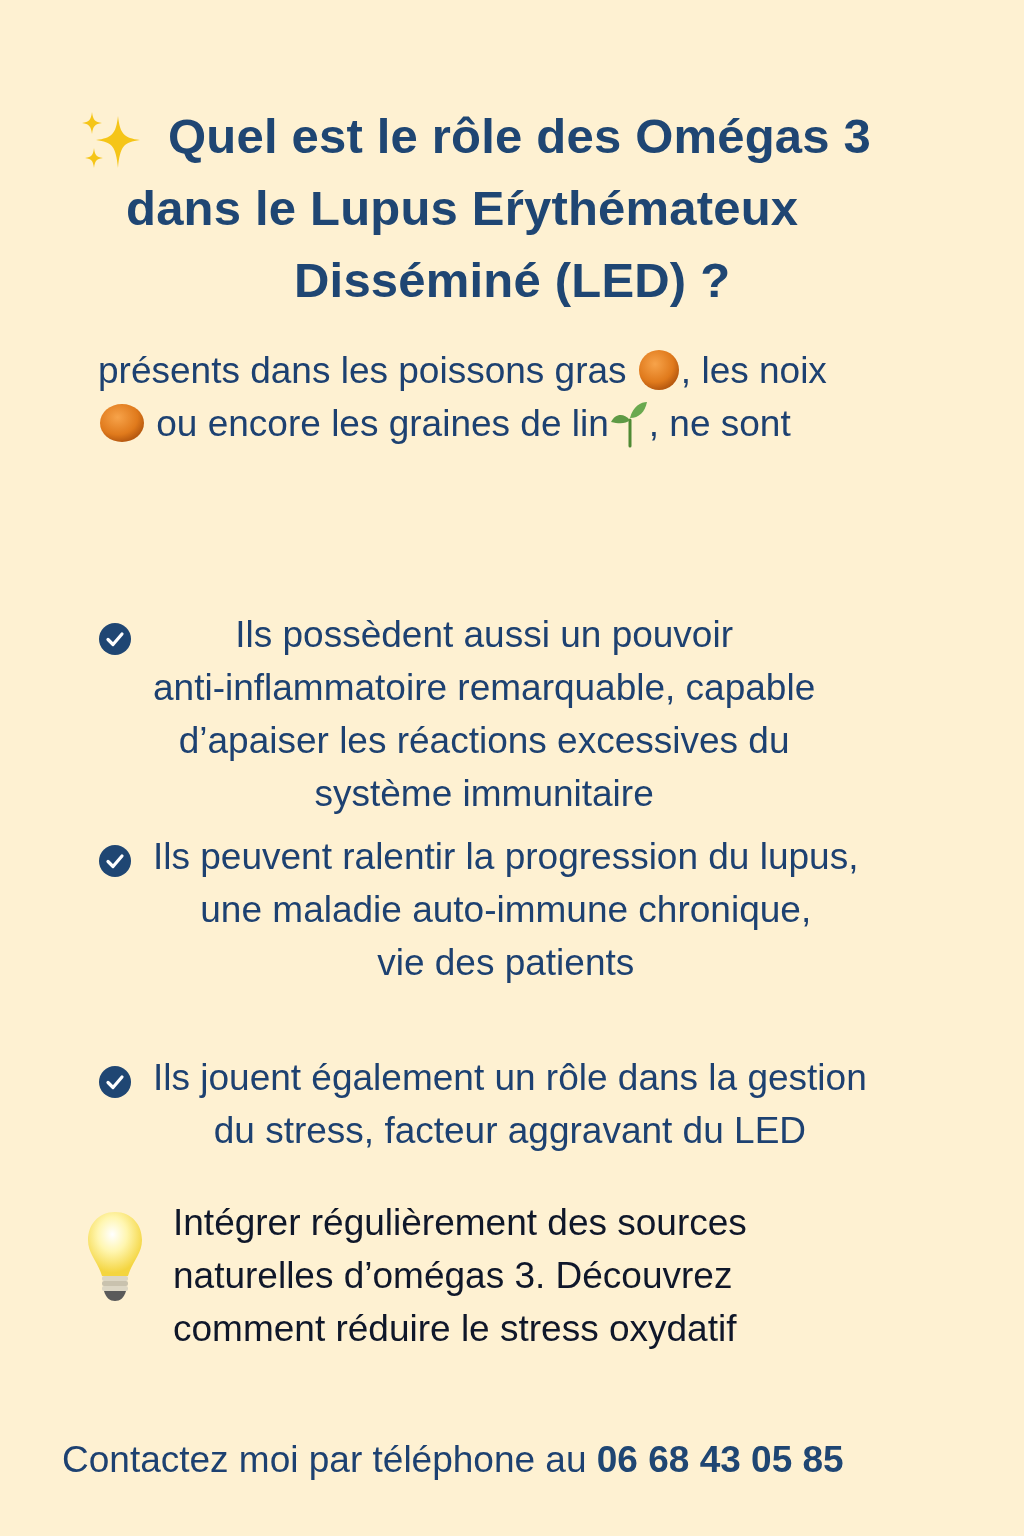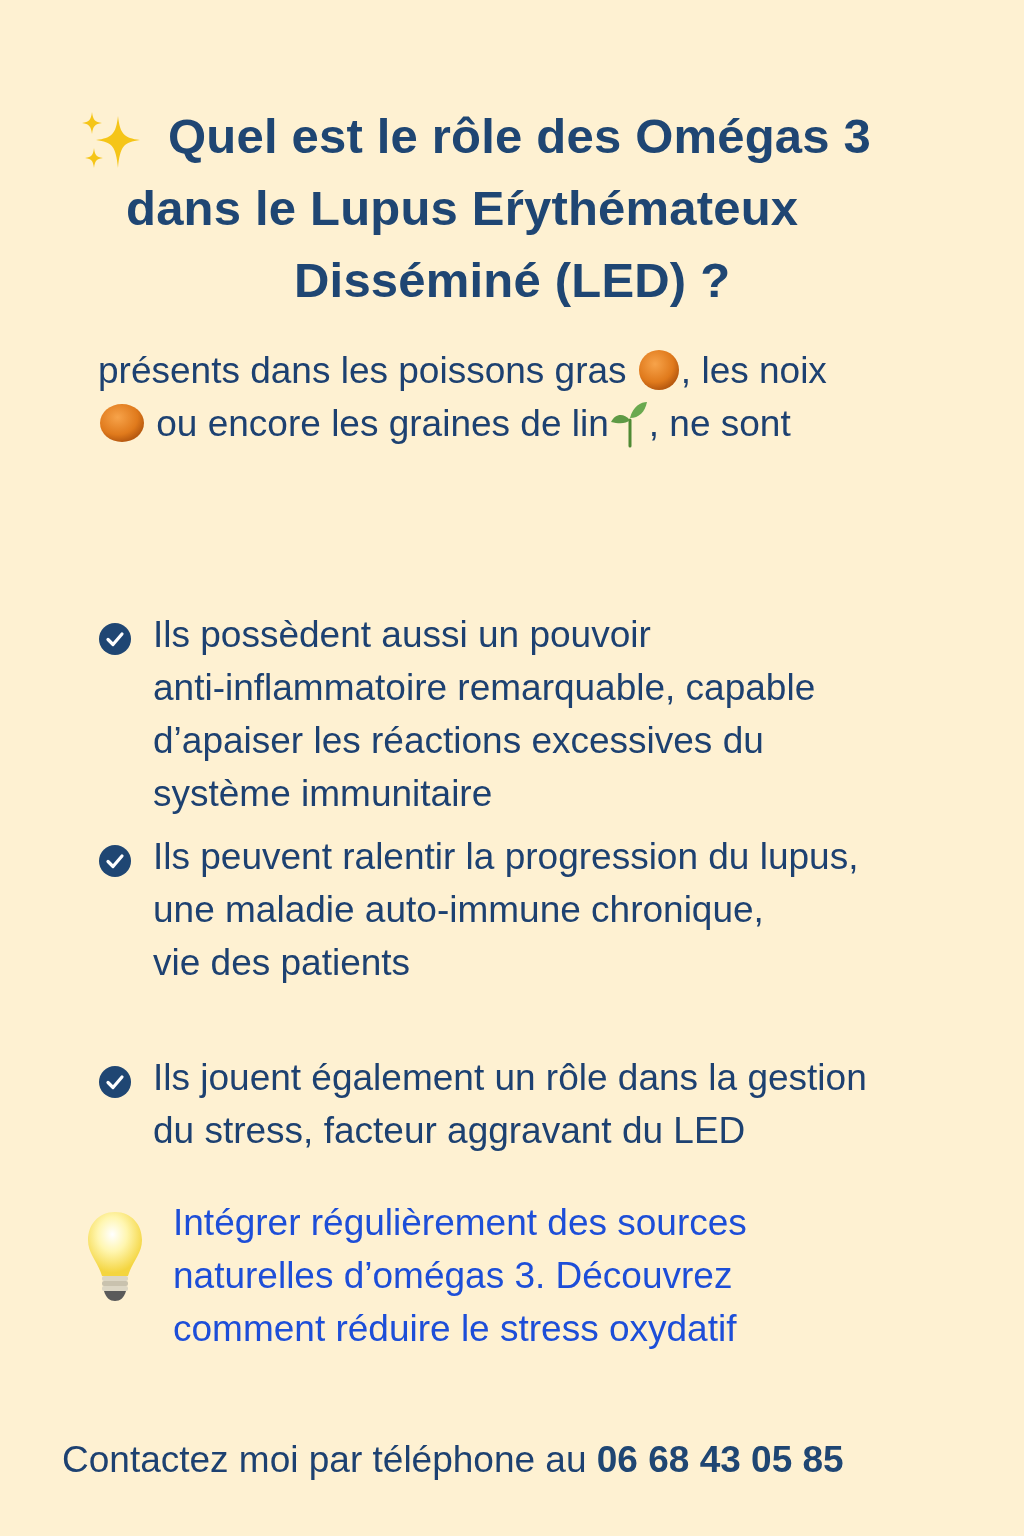--- a/index.html
+++ b/index.html
@@ -62,21 +62,21 @@
       top: 608px;
       width: 920px;
     }
     .bullet {
       position: relative;
       padding-left: 55px;
       font-size: 37px;
       line-height: 53px;
       color: #1d4171;
     }
-    .bullet .line { display: block; white-space: nowrap; height: 53px; }
+    .bullet .line { display: block; white-space: nowrap; height: 53px; text-align: center; }
     .bullet .check {
       position: absolute;
       left: 0;
       top: 14px;
       width: 34px;
       height: 34px;
     }
     .b1 { position: absolute; top: 0; left: 0; }
     .b2 { position: absolute; top: 222px; left: 0; }
     .b3 { position: absolute; top: 443px; left: 0; }
@@ -92,21 +92,21 @@
       top: 14px;
       width: 62px;
       height: 96px;
     }
     .tip .text {
       position: absolute;
       left: 89px;
       top: 0;
       font-size: 37px;
       line-height: 53px;
-      color: #1d4ed8;
+      color: #0f172a;
     }
     .tip .line { display: block; white-space: nowrap; height: 53px; }
     .contact {
       position: absolute;
       left: 62px;
       top: 1432px;
       width: 960px;
       font-size: 37px;
       line-height: 56px;
       color: #1d4171;

